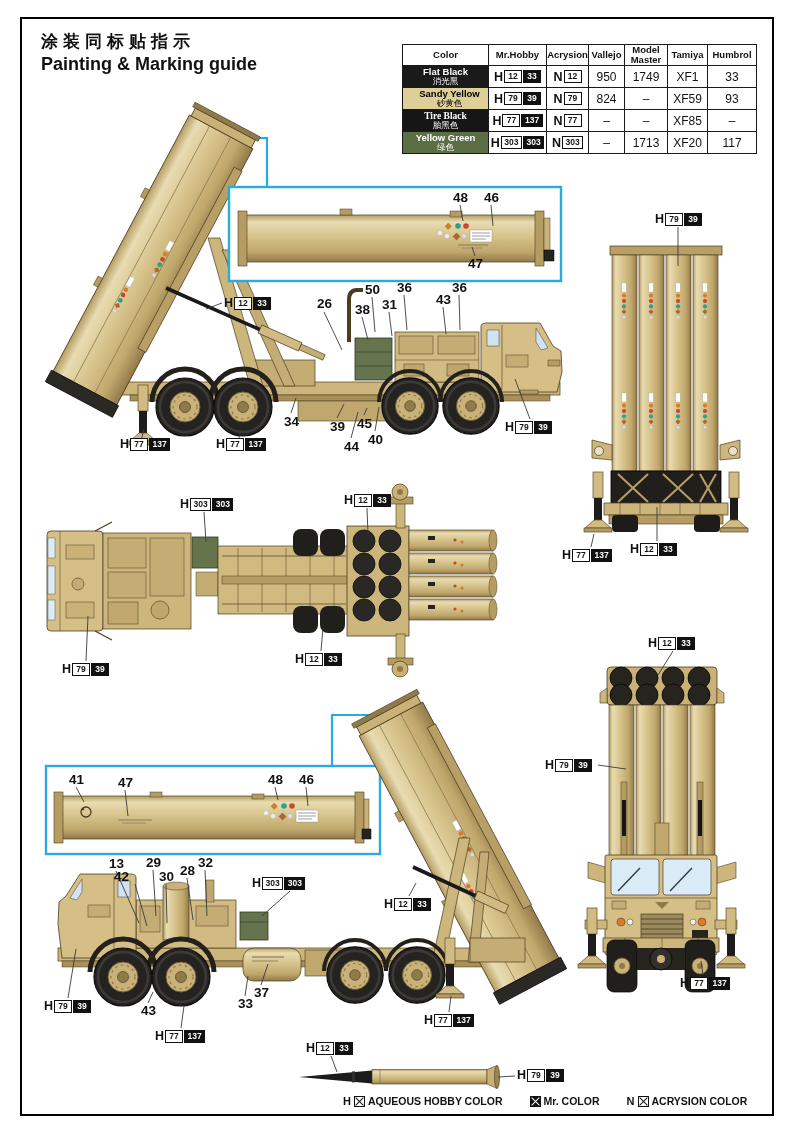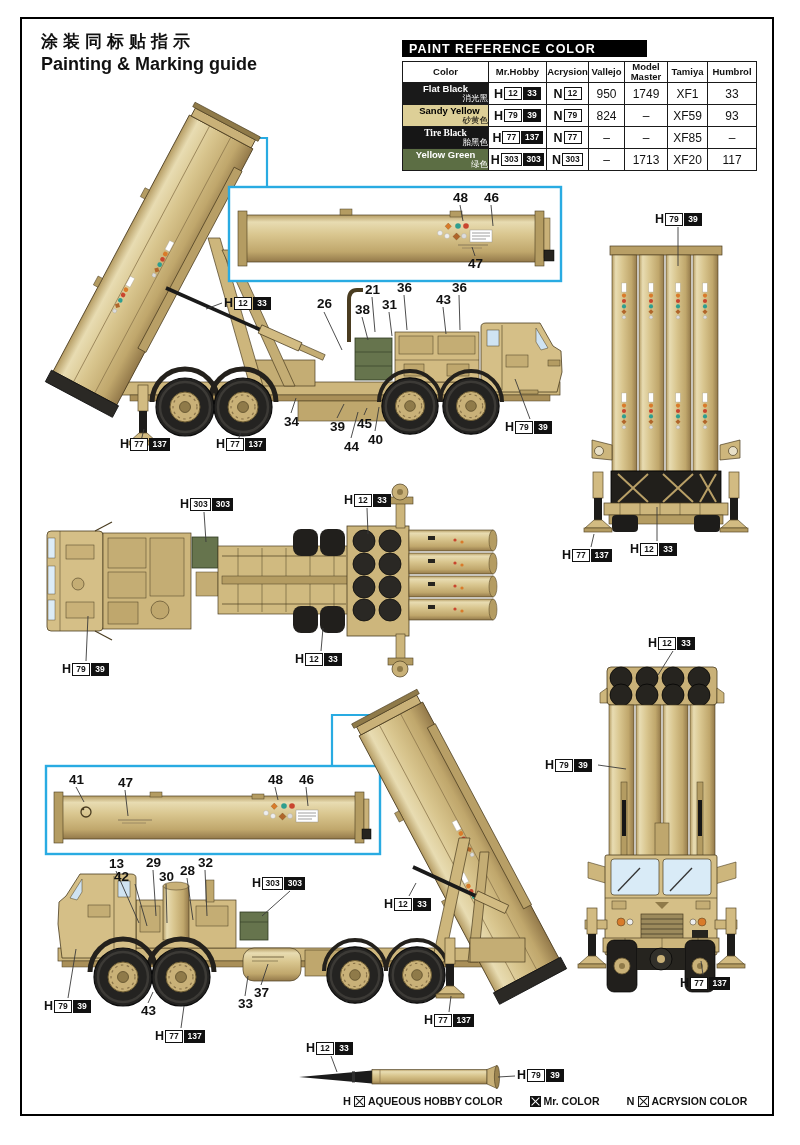--- a/index.html
+++ b/index.html
@@ -13,21 +13,21 @@
   .title-en{font-size:18px;font-weight:bold;line-height:22px;}
   
   .ptable{position:absolute;left:402px;top:40px;z-index:3;width:356px;}
   .pt-title{background:#000;color:#fff;font-weight:bold;font-size:12.5px;width:238px;
             padding:1.5px 0 1.5px 7px;letter-spacing:1px;}
   .ptable table{border-collapse:collapse;margin-top:4px;width:354px;table-layout:fixed;}
   .ptable th,.ptable td{border:1.4px solid #1a1a1a;text-align:center;padding:0;overflow:hidden;}
   .ptable th{font-size:9.5px;font-weight:bold;height:20px;line-height:10px;}
   .ptable td{height:21px;font-size:12px;}
   .cname{font-size:9.5px;font-weight:bold;line-height:10px;}
-  .ccn{font-size:8.5px;line-height:9px;text-align:right;}
+  .ccn{font-size:8.5px;line-height:9px;}
   
   .chip{position:absolute;display:flex;align-items:center;z-index:2;height:14px;}
   .chip .p{font-size:12.5px;font-weight:bold;margin-right:1px;line-height:14px;}
   .chip .b1{background:#fff;color:#111;border:1.5px solid #111;font-size:8.5px;font-weight:bold;
             line-height:9px;padding:1px 2.5px;min-width:11px;text-align:center;}
   .chip .b2{background:#111;color:#fff;border:1.5px solid #111;font-size:8.5px;font-weight:bold;
             line-height:9px;padding:1px 2.5px;min-width:11px;text-align:center;margin-left:1px;}
   .tchip{position:static;display:inline-flex;vertical-align:middle;}
   .num{position:absolute;font-size:13.5px;font-weight:bold;color:#111;z-index:2;line-height:14px;}
   
@@ -452,21 +452,20 @@
       <line x1="261" y1="985" x2="268" y2="964"></line>
     </g>
   </svg>
 
   <div class="titleblock">
     <div class="title-cn">涂装同标贴指示</div>
     <div class="title-en">Painting &amp; Marking guide</div>
   </div>
 
   <div class="ptable">
-    <div class="pt-title">PAINT  REFERENCE COLOR</div>
     <table>
       <colgroup>
         <col style="width:86px">
           <col style="width:58px">
           <col style="width:42px">
           <col style="width:36px">
         <col style="width:43px">
           <col style="width:40px">
           <col style="width:49px">
       </colgroup>
@@ -663,21 +662,21 @@
       <span class="b2">33</span>
     </div>
   <div class="chip" style="left:517px;top:1068px">
       <span class="p">H</span>
       <span class="b1">79</span>
       <span class="b2">39</span>
     </div>
 
   <div class="num" style="left:317px;top:297px">26</div>
   <div class="num" style="left:355px;top:303px">38</div>
-  <div class="num" style="left:365px;top:283px">21</div>
+  <div class="num" style="left:365px;top:283px">50</div>
   <div class="num" style="left:382px;top:298px">31</div>
   <div class="num" style="left:397px;top:281px">36</div>
   <div class="num" style="left:436px;top:293px">43</div>
   <div class="num" style="left:452px;top:281px">36</div>
   <div class="num" style="left:284px;top:415px">34</div>
   <div class="num" style="left:330px;top:420px">39</div>
   <div class="num" style="left:344px;top:440px">44</div>
   <div class="num" style="left:357px;top:417px">45</div>
   <div class="num" style="left:368px;top:433px">40</div>
   <div class="num" style="left:453px;top:191px">48</div>

